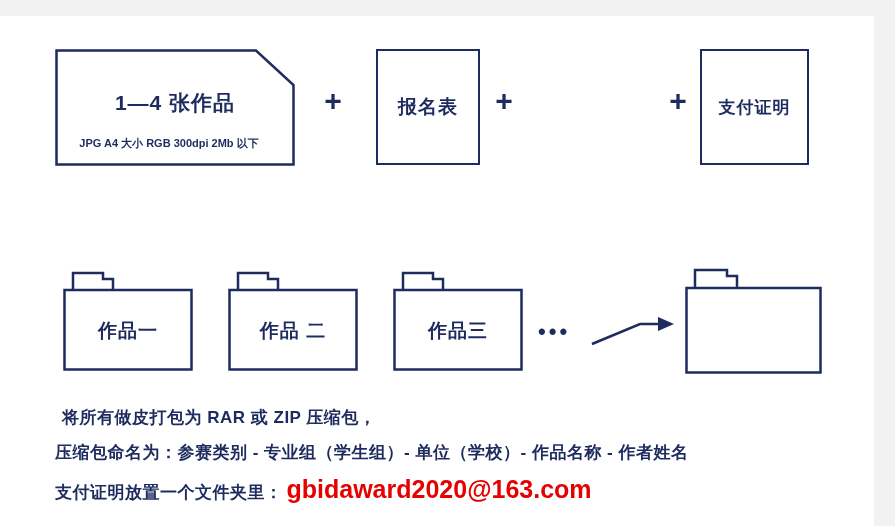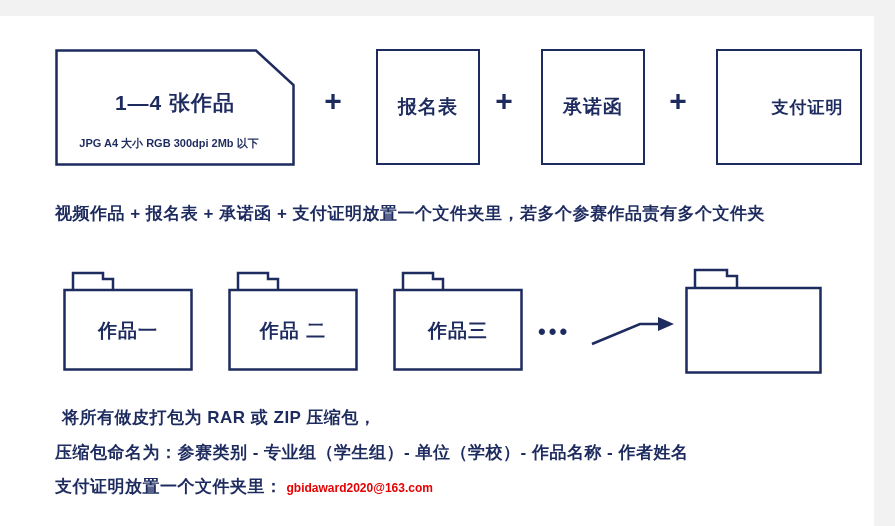--- a/index.html
+++ b/index.html
@@ -39,21 +39,21 @@
   }
   .note{
     position:absolute;left:55px;top:186px;width:810px;
     font-size:17px;letter-spacing:0.5px;
   }
   .instr{position:absolute;font-size:17px;letter-spacing:0.5px;}
   .dots{
     position:absolute;font-size:22px;letter-spacing:3px;line-height:22px;
   }
   .email{
-    color:var(--email);font-size:12px;margin-left:4px;letter-spacing:0px;
+    color:var(--email);font-size:25px;margin-left:4px;letter-spacing:0px;
   }
 </style>
 </head>
 <body>
 
 <div id="canvas">
 
   <div class="abs" style="left:55px;top:33px;width:240px;height:117px;">
     <svg width="240" height="117" viewBox="0 0 240 117">
       <polygon class="shape" points="1.5,1.5 201,1.5 238.5,36 238.5,115.5 1.5,115.5"></polygon>
@@ -63,31 +63,27 @@
   </div>
 
   <div class="plus" style="left:318px;top:70px;">+</div>
 
   <div class="box" style="left:376px;top:33px;width:100px;height:112px;">
     <span>报名表</span>
   </div>
 
   <div class="plus" style="left:489px;top:70px;">+</div>
 
-  <div class="box" style="left:541px;top:33px;width:100px;height:112px;">
-    <span>承诺函</span>
-  </div>
 
   <div class="plus" style="left:663px;top:70px;">+</div>
 
-  <div class="box" style="left:716px;top:33px;width:105px;height:112px;font-size:17px;padding-left:37px;">
+  <div class="box" style="left:700px;top:33px;width:105px;height:112px;font-size:17px;">
     <span>支付证明</span>
   </div>
 
-  <div class="note">视频作品 + 报名表 + 承诺函 + 支付证明放置一个文件夹里，若多个参赛作品责有多个文件夹</div>
 
   <div class="folder" style="left:63px;top:250px;width:130px;height:105px;text-align:center;">
     <svg width="130" height="105" viewBox="0 0 130 105">
       <path class="shape" d="M10,24 V7 H40 V13 H50 V24"></path>
       <rect class="shape" x="1.5" y="24" width="127" height="79.5"></rect>
     </svg>
     <div class="folder-label">作品一</div>
   </div>
 
   <div class="folder" style="left:228px;top:250px;width:130px;height:105px;">

